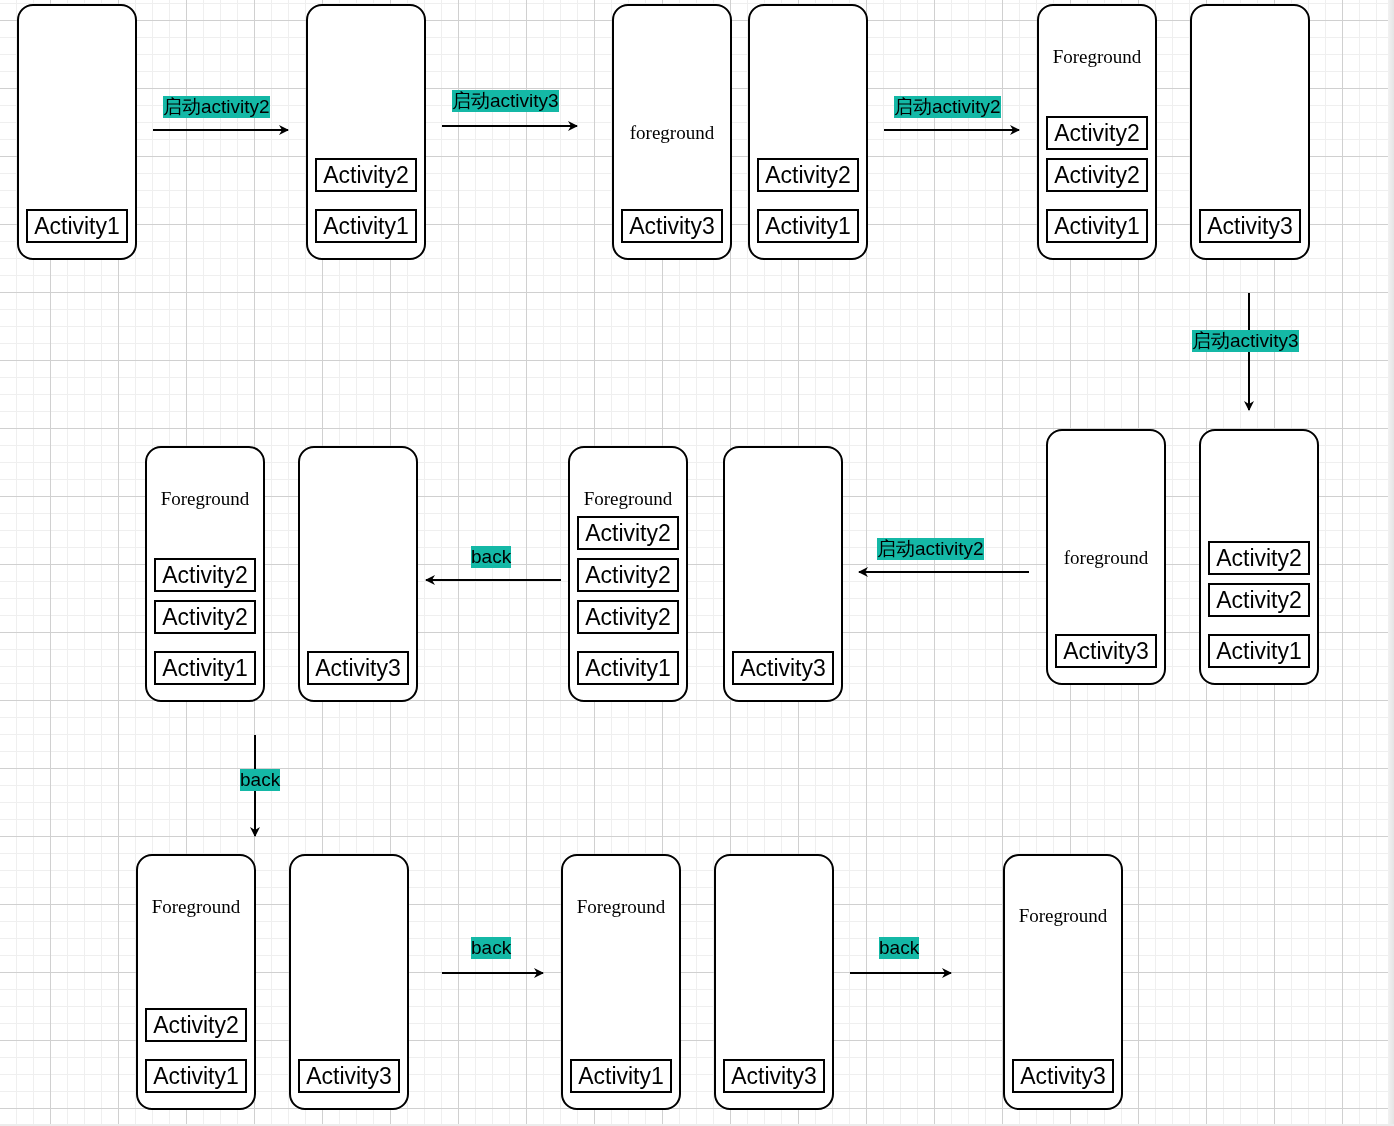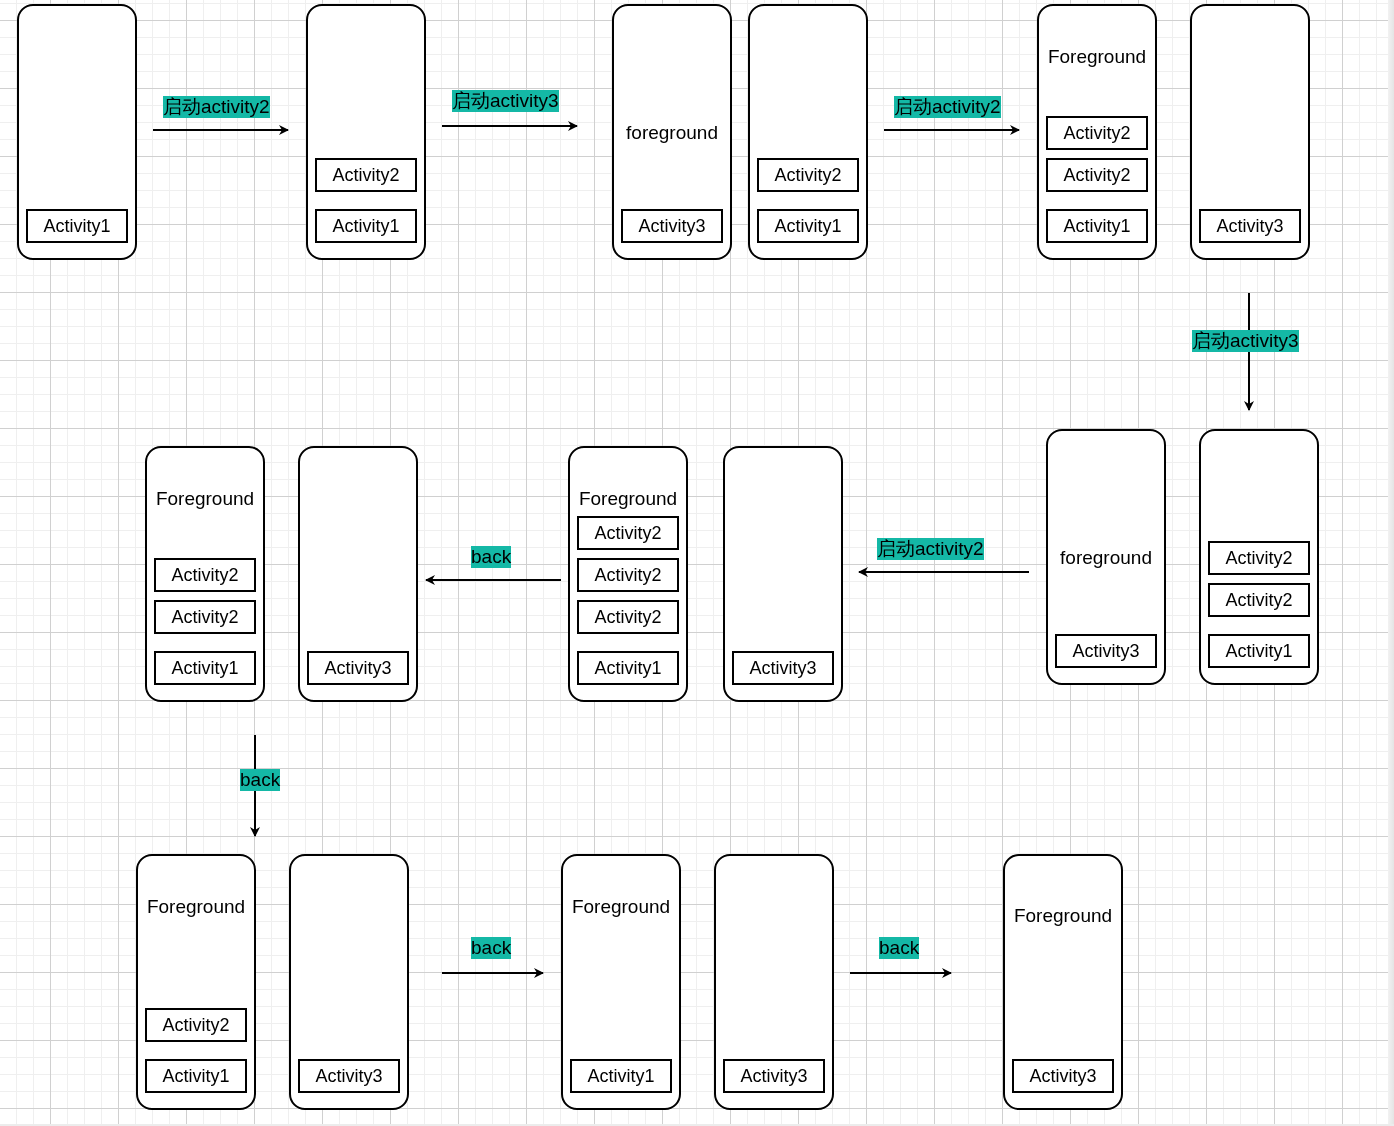--- a/index.html
+++ b/index.html
@@ -10,23 +10,23 @@
     background-image:
       linear-gradient(to right,#d0d0d0 1px,transparent 1px),
       linear-gradient(to bottom,#d0d0d0 1px,transparent 1px),
       linear-gradient(to right,#efefef 1px,transparent 1px),
       linear-gradient(to bottom,#efefef 1px,transparent 1px);
     background-size:68px 68px,68px 68px,17px 17px,17px 17px;
     background-position:50px 20px,50px 20px,-1px 3px,-1px 3px;}
   #edge-r{position:absolute;left:1388px;top:0;width:6px;height:1126px;background:linear-gradient(to right,#f2f2f2,#e4e4e4);}
   #edge-b{position:absolute;left:0;top:1124px;width:1394px;height:2px;background:#ececec;}
   .task{position:absolute;width:116px;height:252px;border:2px solid #000;border-radius:16px;background:#fff;box-sizing:content-box;}
-  .fg{position:absolute;left:0;width:100%;text-align:center;font-size:19px;white-space:nowrap;}
+  .fg{position:absolute;left:0;width:100%;text-align:center;font-size:19px;white-space:nowrap;font-family:Liberation Serif, serif;}
   .act{position:absolute;left:7px;width:98px;height:30px;border:2px solid #000;background:#fff;
-    font-size:18px;line-height:30px;text-align:center;white-space:nowrap;}
+    font-size:23px;line-height:30px;text-align:center;white-space:nowrap;}
   .lbl{position:absolute;font-size:19px;white-space:nowrap;background:#14b8a6;line-height:22px;}
   svg.arrows{position:absolute;left:0;top:0;width:1394px;height:1126px;pointer-events:none;}
 </style>
 </head>
 <body>
 
 <div id="canvas"></div>
 <div id="edge-r"></div>
 <div id="edge-b"></div>
 

